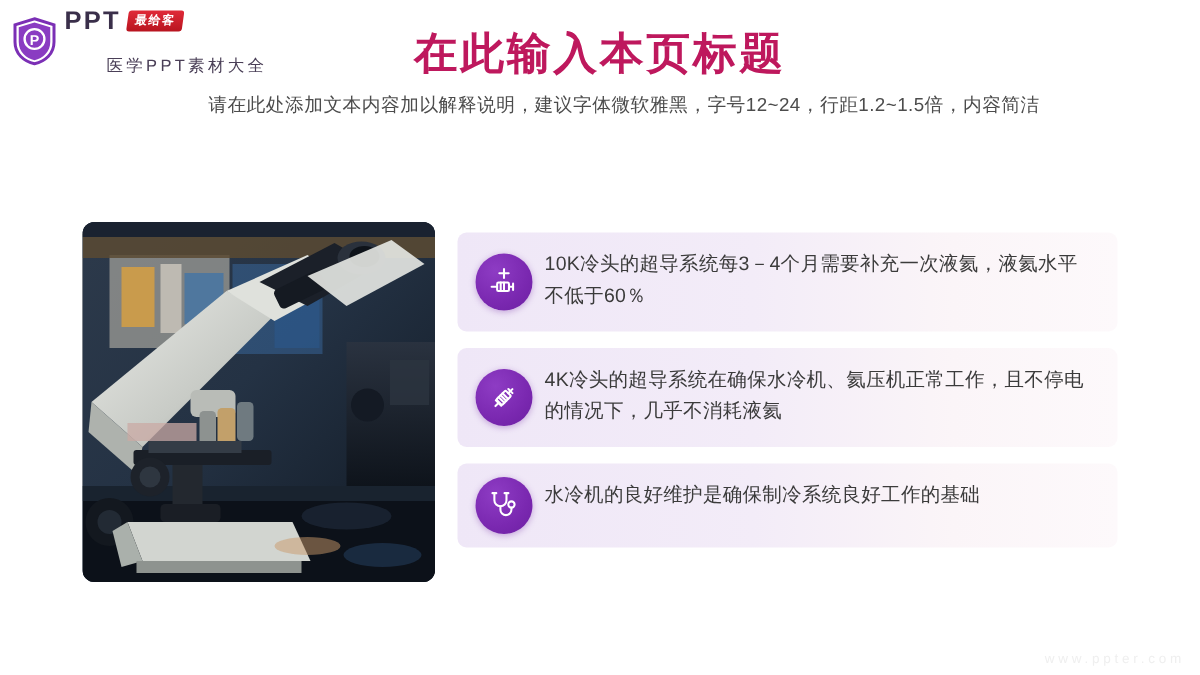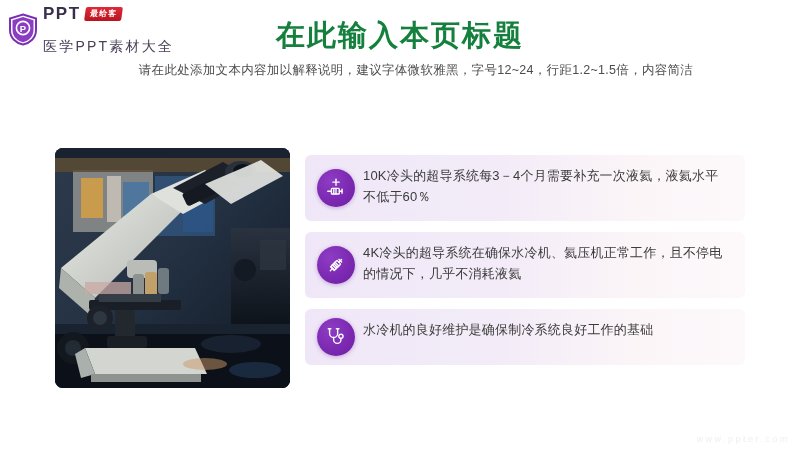--- a/index.html
+++ b/index.html
@@ -21,27 +21,27 @@
     color:#3a2f4a; font-family:"Liberation Sans",sans-serif; line-height:1;
   }
   .badge {
     background:linear-gradient(180deg,#e02a38,#b8141f);
     color:#fff; font-size:8px; line-height:1;
     padding:3px 5px 3px 5px; border-radius:2px;
     letter-spacing:1px; font-weight:bold;
     transform:skewX(-8deg);
   }
   .logo-sub {
-    font-size:14px; letter-spacing:2.2px; color:#4a3f57; line-height:1;
+    font-size:11px; letter-spacing:2.2px; color:#4a3f57; line-height:1;margin-left:28px;
   }
 
   
   .title {
     position:absolute; top:16px; left:0; width:800px; text-align:center;
-    font-size:29px; font-weight:bold; color:#15803d; letter-spacing:2px;
+    font-size:29px; font-weight:bold; color:#be185d; letter-spacing:2px;
   }
   .subtitle {
     position:absolute; top:60px; left:16px; width:800px; text-align:center;
     font-size:12.5px; color:#4c4c4c; line-height:21px; letter-spacing:0.3px;
   }
 
   
   .photo {
     position:absolute; left:55px; top:148px; width:235px; height:240px;
     border-radius:8px; overflow:hidden; background:#1b2430;

